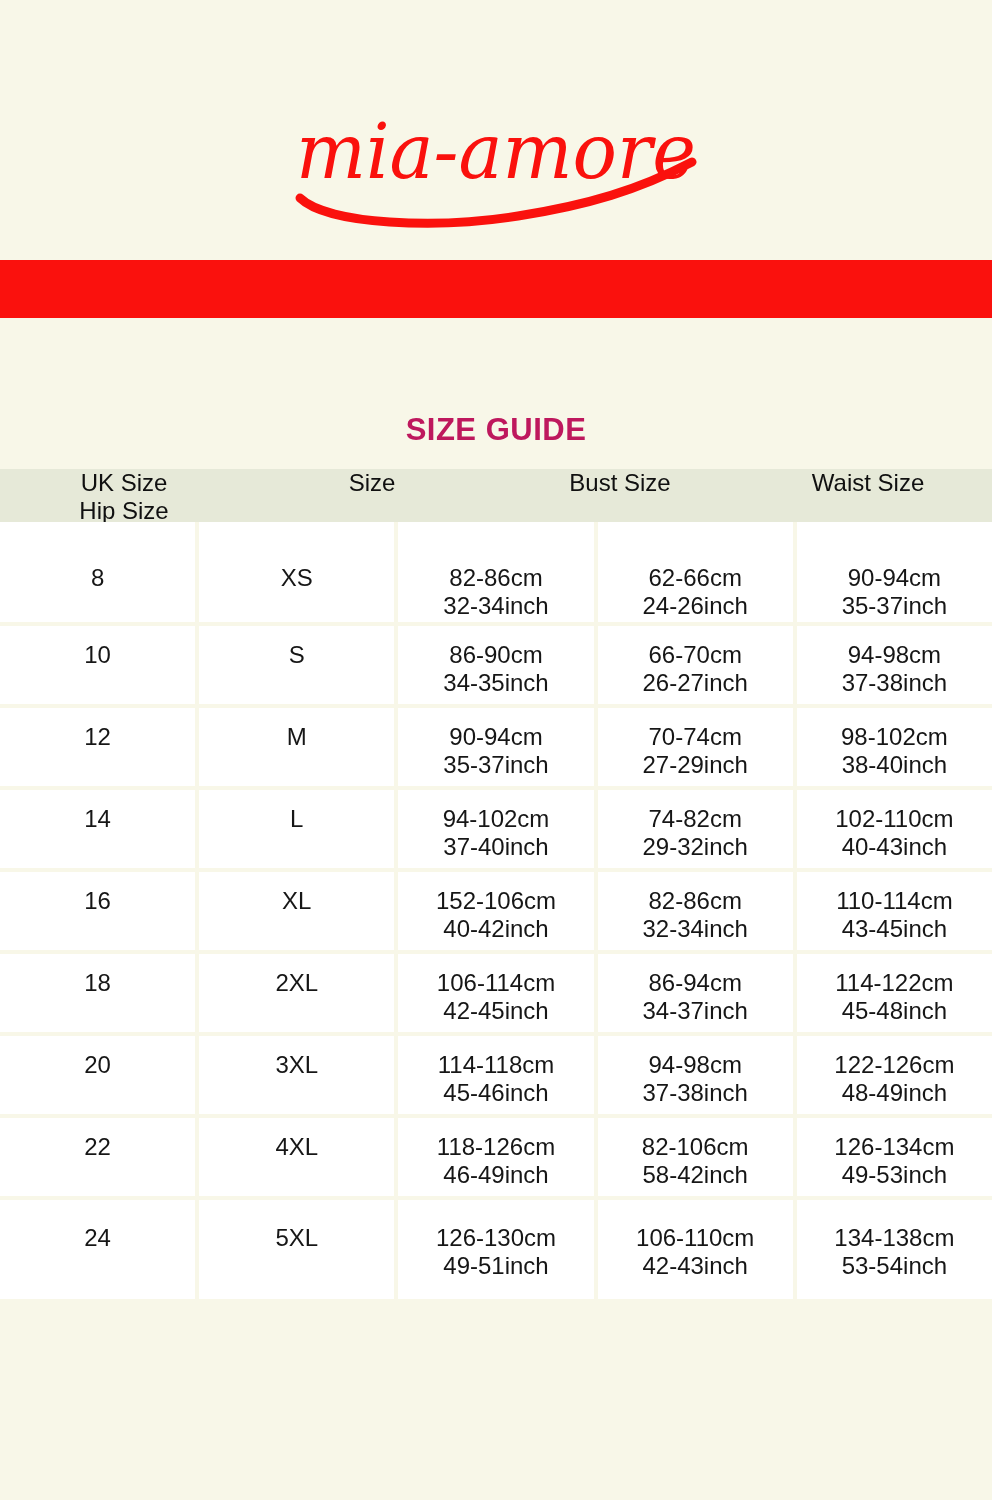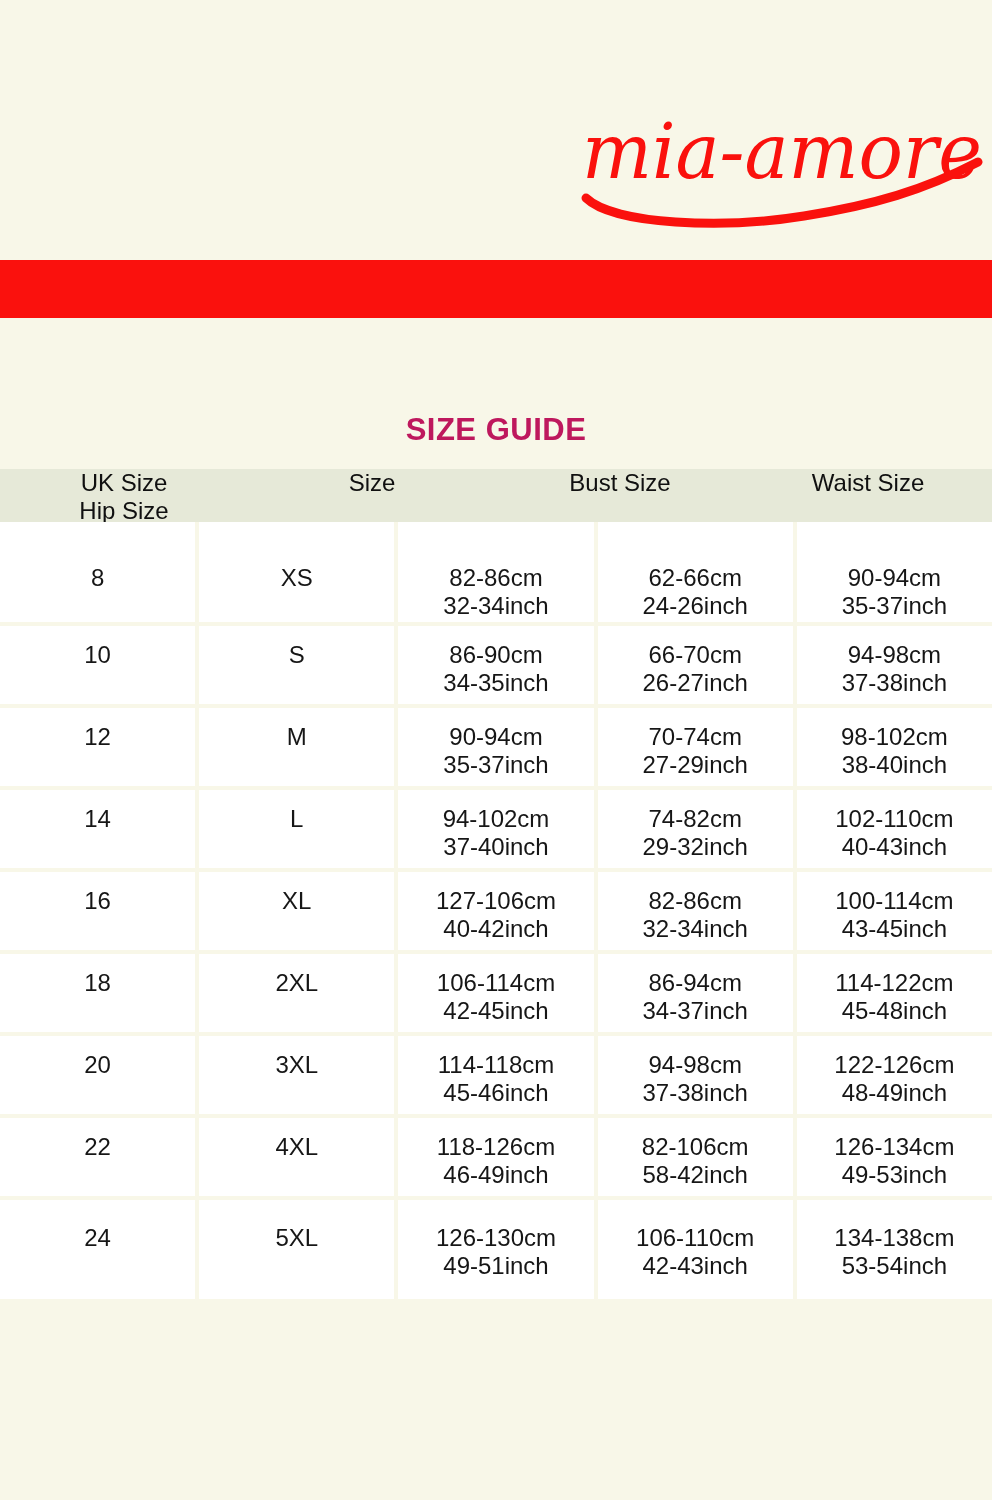--- a/index.html
+++ b/index.html
@@ -7,21 +7,21 @@
     --bg:#f8f7e8;
     --header-bg:#e6e9d8;
     --cell-bg:#ffffff;
     --text:#161616;
   }
   html,body{margin:0;padding:0;background:var(--bg);}
   .page{
     position:relative;width:992px;height:1500px;background:var(--bg);
     font-family:"Liberation Sans",sans-serif;color:var(--text);overflow:hidden;
   }
-  .logo-wrap{position:absolute;top:98px;left:0;width:100%;display:flex;justify-content:flex-end;}
+  .logo-wrap{position:absolute;top:98px;left:0;width:100%;display:flex;justify-content:center;}
   .logo-svg text{
     font-family:"DejaVu Serif",serif;font-style:italic;fill:var(--red);
   }
   .red-bar{position:absolute;top:260px;left:0;width:100%;height:58px;background:var(--red);}
   .title{
     position:absolute;top:412px;left:0;width:100%;margin:0;text-align:center;
     font-size:31px;font-weight:700;letter-spacing:.5px;color:#be185d;
   }
   .size-table{position:absolute;top:469px;left:0;width:992px;}
   .thead{
@@ -168,29 +168,29 @@
       <div class="trow">
         <div class="cell">
             <div class="ln">16</div>
             <div class="ln"></div>
           </div>
         <div class="cell">
             <div class="ln">XL</div>
             <div class="ln"></div>
           </div>
         <div class="cell">
-            <div class="ln">127-106cm</div>
+            <div class="ln">152-106cm</div>
             <div class="ln">40-42inch</div>
           </div>
         <div class="cell">
             <div class="ln">82-86cm</div>
             <div class="ln">32-34inch</div>
           </div>
         <div class="cell">
-            <div class="ln">100-114cm</div>
+            <div class="ln">110-114cm</div>
             <div class="ln">43-45inch</div>
           </div>
       </div>
 
       <div class="trow">
         <div class="cell">
             <div class="ln">18</div>
             <div class="ln"></div>
           </div>
         <div class="cell">

